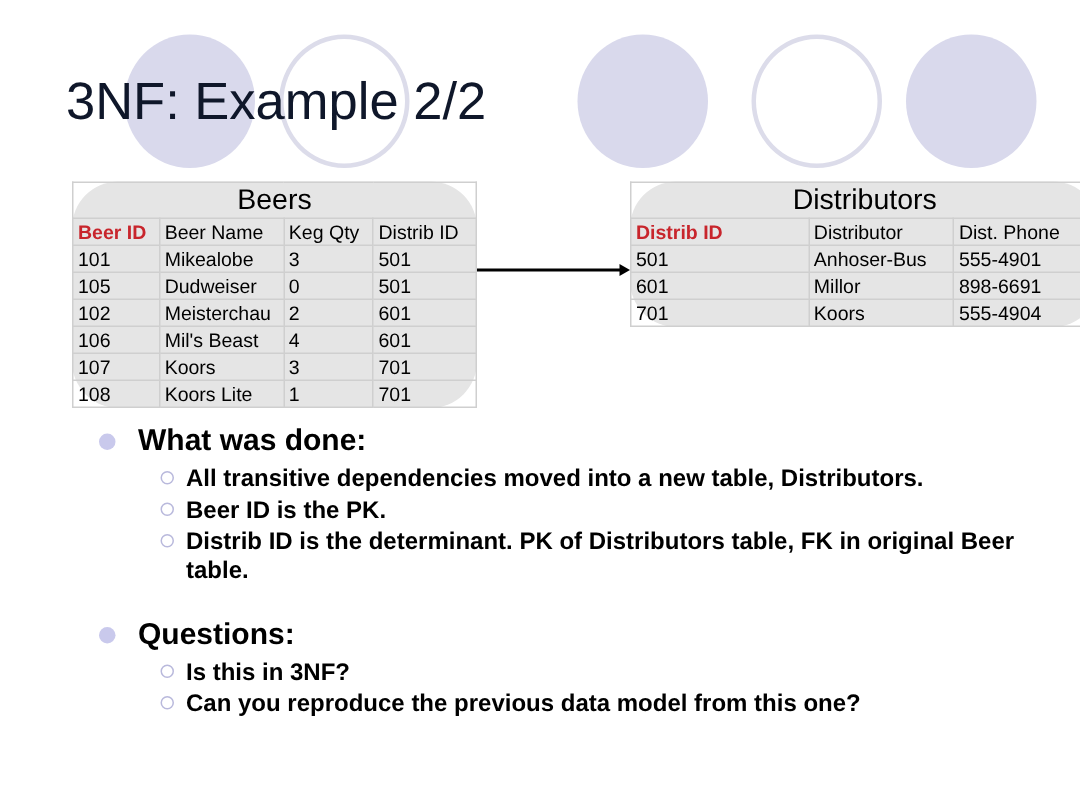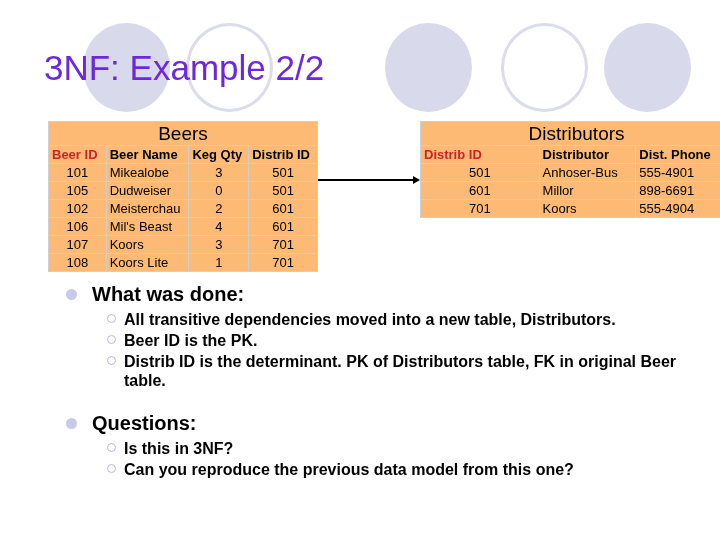--- a/index.html
+++ b/index.html
@@ -1,28 +1,28 @@
 <!DOCTYPE html>
 <html><head>
 <meta charset="utf-8">
 <style>
   html, body { margin: 0; padding: 0; }
   body { width: 720px; height: 540px; background: #ffffff; position: relative; overflow: hidden;
          font-family: "Liberation Sans", sans-serif; color: #000; }
   .circle { position: absolute; top: 23px; width: 87px; height: 89px; border-radius: 50%; box-sizing: border-box; }
   .circle.filled { background: #d9d9ec; }
   .circle.outline { background: transparent; border: 3px solid #dcdcea; }
-  .title { position: absolute; left: 44px; top: 44px; font-size: 35px; line-height: 48px; color: #6d28d9; white-space: nowrap; }
+  .title { position: absolute; left: 44px; top: 44px; font-size: 35px; line-height: 48px; color: #0f172a; white-space: nowrap; }
 
-  table.db { position: absolute; border-collapse: collapse; font-size: 13px; background: #fdba74; }
+  table.db { position: absolute; border-collapse: collapse; font-size: 13px; background: #e5e5e5; border-radius: 31px; }
   table.db td { border: 1px solid #cfcfcf; padding: 0 3px; height: 17px; line-height: 17px; white-space: nowrap; overflow: hidden; }
   table.db td.cap { font-size: 19px; text-align: center; height: 23px; line-height: 23px; }
-  table.db td.hd { font-weight: bold; }
+  table.db td.hd { font-weight: normal; }
   table.db td.pk { color: #c8252c; font-weight: bold; }
-  table.db td.num { text-align: center; }
+  table.db td.num { text-align: left; }
 
   #beers { left: 48px; top: 121px; width: 270px; }
   #beers col.c1 { width: 58px; } #beers col.c2 { width: 83px; } #beers col.c3 { width: 60px; } #beers col.c4 { width: 69px; }
   #distributors { left: 420px; top: 121px; width: 313px; }
   #distributors col.c1 { width: 103px; } #distributors col.c2 { width: 84px; } #distributors col.c3 { width: 84px; }
 
   .arrow { position: absolute; left: 318px; top: 179px; width: 96px; height: 2px; background: #000; }
   .arrow::after { content: ""; position: absolute; right: -6px; top: -3px; border-left: 7px solid #000; border-top: 4px solid transparent; border-bottom: 4px solid transparent; }
 
   .bullets { position: absolute; left: 64px; top: 280px; width: 640px; font-weight: bold; }

